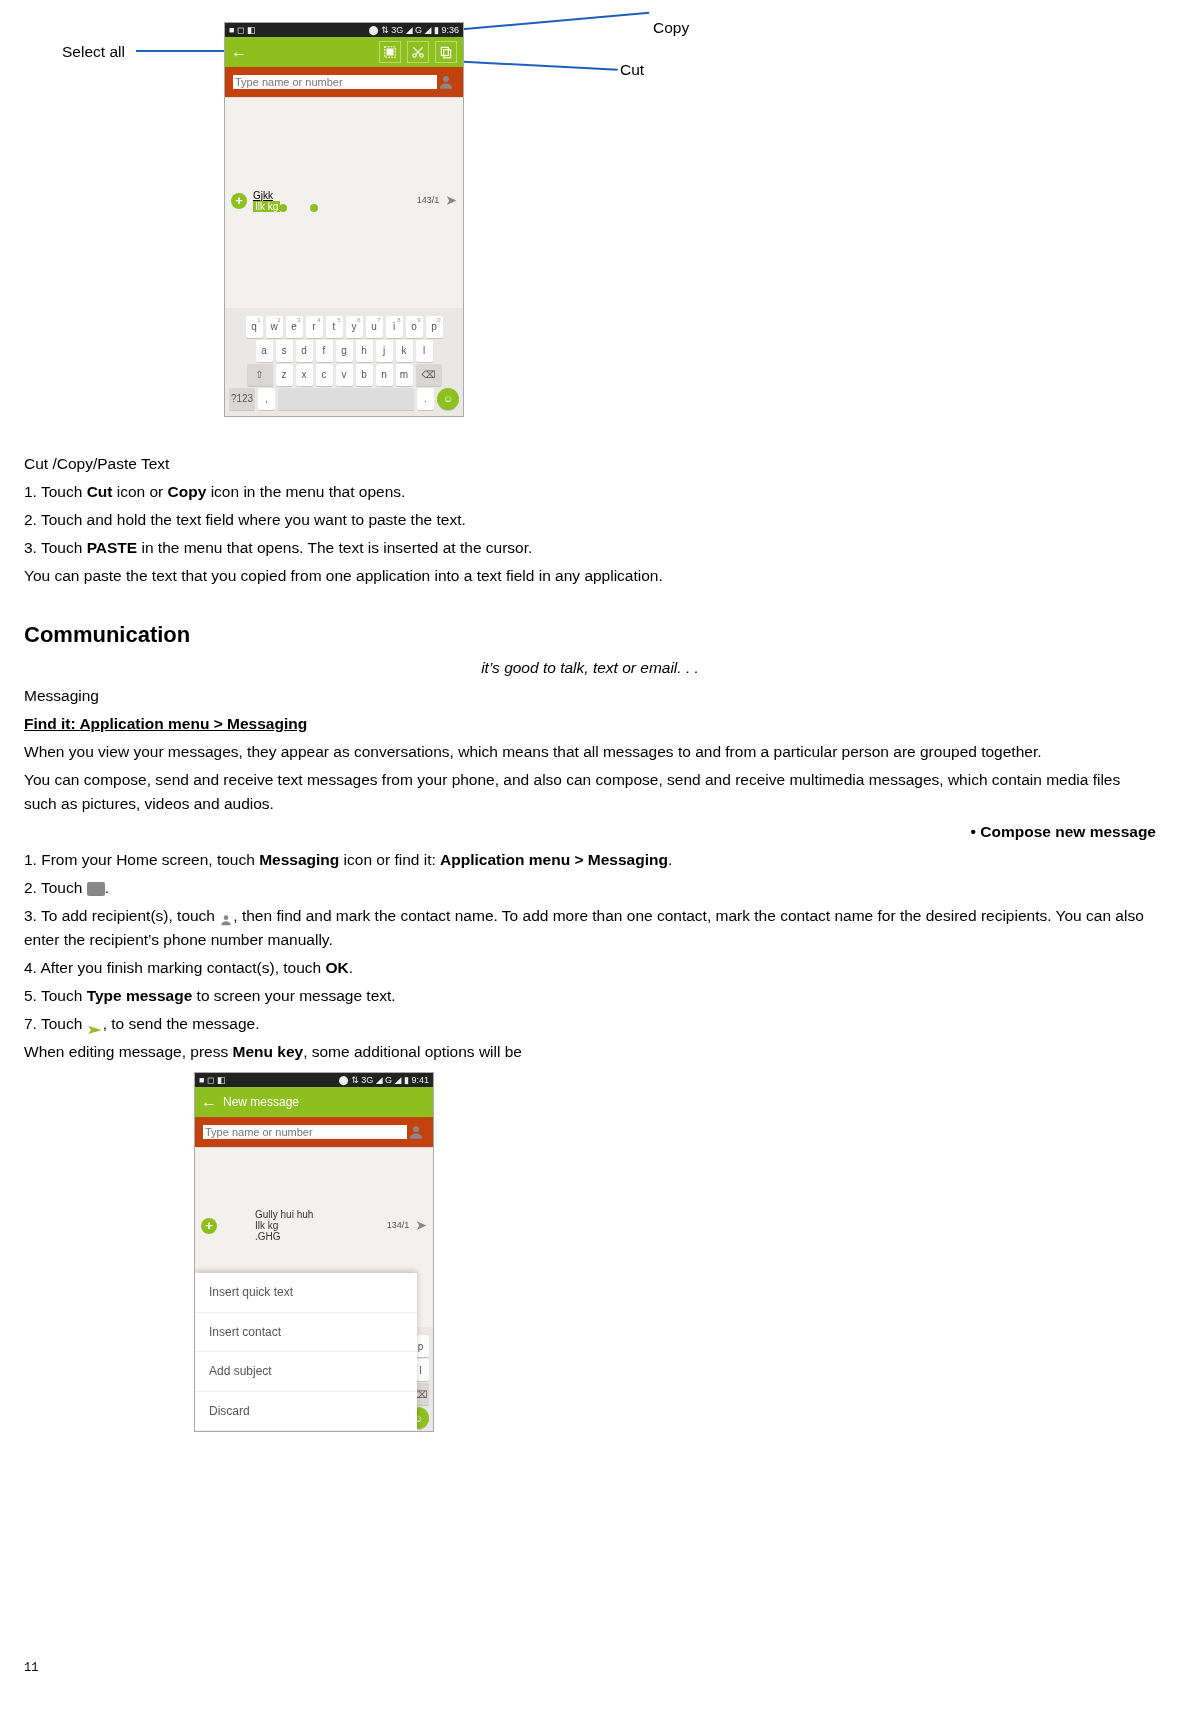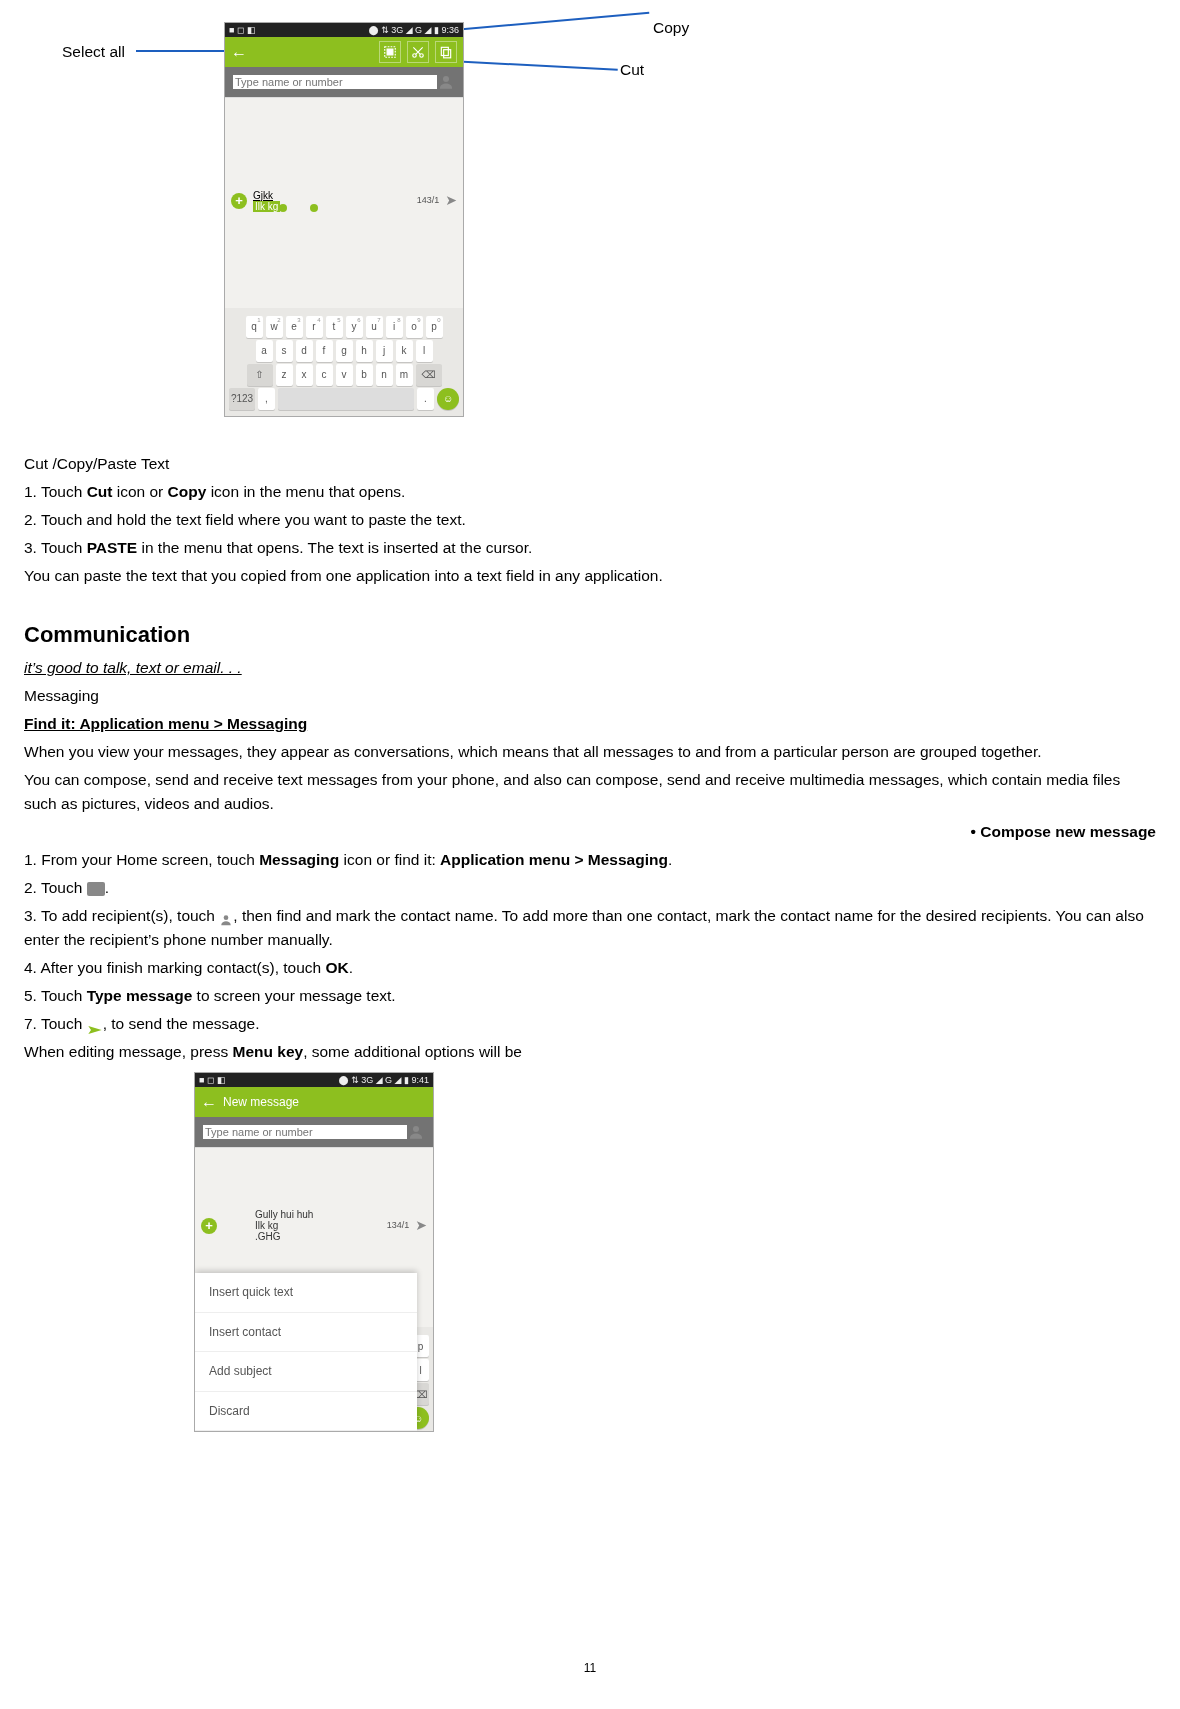--- a/index.html
+++ b/index.html
@@ -64,21 +64,21 @@
     color: #fff; font-size: 12px; flex: 1;
   }
   .actionbar .ab-spacer { flex:1; }
   .ab-icon {
     width: 22px; height: 22px; border: 1px solid rgba(255,255,255,.4);
     display:inline-flex; align-items:center; justify-content:center;
     color:#fff; font-size:12px; box-sizing:border-box;
   }
   .ab-icon svg { width: 14px; height:14px; }
   .recipient-row {
-    background:#737373; border-bottom:1px solid #ddd;
+    background:#c2410c; border-bottom:1px solid #ddd;
     height: 30px; display:flex; align-items:center; padding:0 8px;
     font-size: 11px; color:#999;
   }
   .recipient-row input {
     border:none; flex:1; font-size:11px; color:#999; outline:none;
   }
   .contact-icon {
     width:18px;height:18px; color:#888;
   }
   .msg-area {
@@ -135,21 +135,21 @@
   }
   .menu-item {
     padding:10px 14px; border-bottom:1px solid #eee;
     font-size:12px; color:#555;
   }
   
   .section-title {
     font-size: 22px; font-weight: bold; margin: 30px 0 4px 0;
   }
   .tagline {
-    font-style: italic; text-decoration: underline; margin: 2px 0;
+    font-style: italic; margin: 2px 12px; text-align: center;
   }
   .find-it { font-weight:bold; text-decoration: underline; }
   .bullet-title { font-weight:bold;text-align:right; }
   .inline-icon {
     display:inline-block; vertical-align:middle;
     width:18px; height:14px;
   }
   .inline-icon.msg {
     background:#888; border-radius:2px; position:relative;
   }
@@ -165,22 +165,23 @@
     width:14px;height:14px;border-radius:50%;
     background:#8dbf1f;color:#fff;display:inline-flex;
     align-items:center;justify-content:center;font-size:12px;font-weight:bold;
     vertical-align:middle;
   }
   .inline-icon.send {
     width:16px;height:12px;
   }
   .inline-icon.send svg { width:16px;height:12px; }
   .page-num {
-    position:absolute; bottom:10px; left:0; right:0; text-align:center;
+    position:absolute; bottom:10px; left:0; right:0; 
     font-size:12px;
+    font-family:Liberation Mono, monospace;
   }
   .doc-rel { position:relative; min-height: 1670px; }
   .msg-text-box {
     font-size:10px; color:#333; line-height:1.1; flex:1;margin-left:32px;
   }
 </style>
 </head>
 <body>
 
 <div class="doc-rel">

